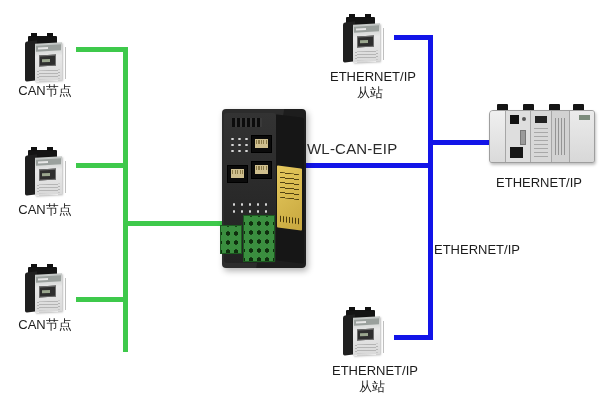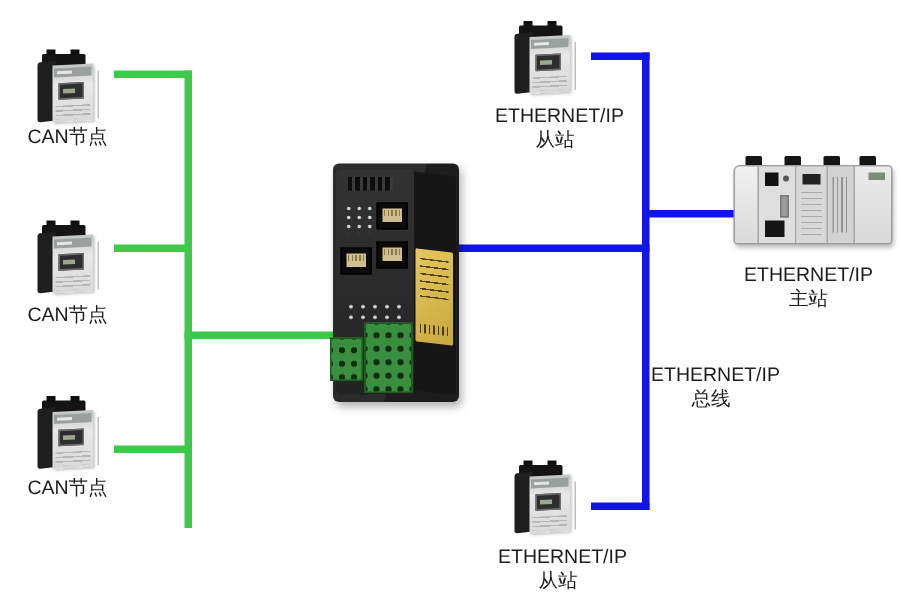--- a/index.html
+++ b/index.html
@@ -209,31 +209,30 @@
       </div>
       <div class="plc-m plc-m5">
         <div class="logo"></div>
       </div>
     </div>
   </div>
 
   <div class="lbl lbl-node1">CAN节点</div>
   <div class="lbl lbl-node2">CAN节点</div>
   <div class="lbl lbl-node3">CAN节点</div>
+  <div class="lbl lbl-gwname">WL-CAN-EIP</div>
 
   <div class="lbl lbl-slave-top">
     <div>ETHERNET/IP</div>
     <div>从站</div>
   </div>
   <div class="lbl lbl-master">
     <div>ETHERNET/IP</div>
-    <div>主站</div>
   </div>
   <div class="lbl lbl-eipbus">
     <div>ETHERNET/IP</div>
-    <div>总线</div>
   </div>
   <div class="lbl lbl-slave-bottom">
     <div>ETHERNET/IP</div>
     <div>从站</div>
   </div>
 
 </div>
 
 </body></html>

